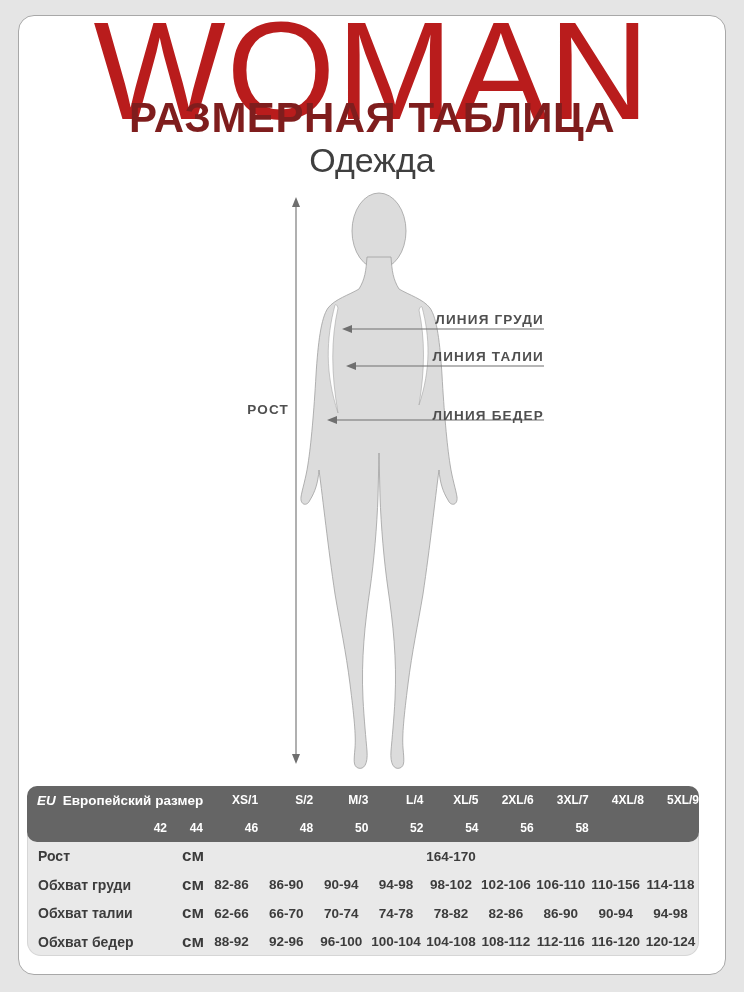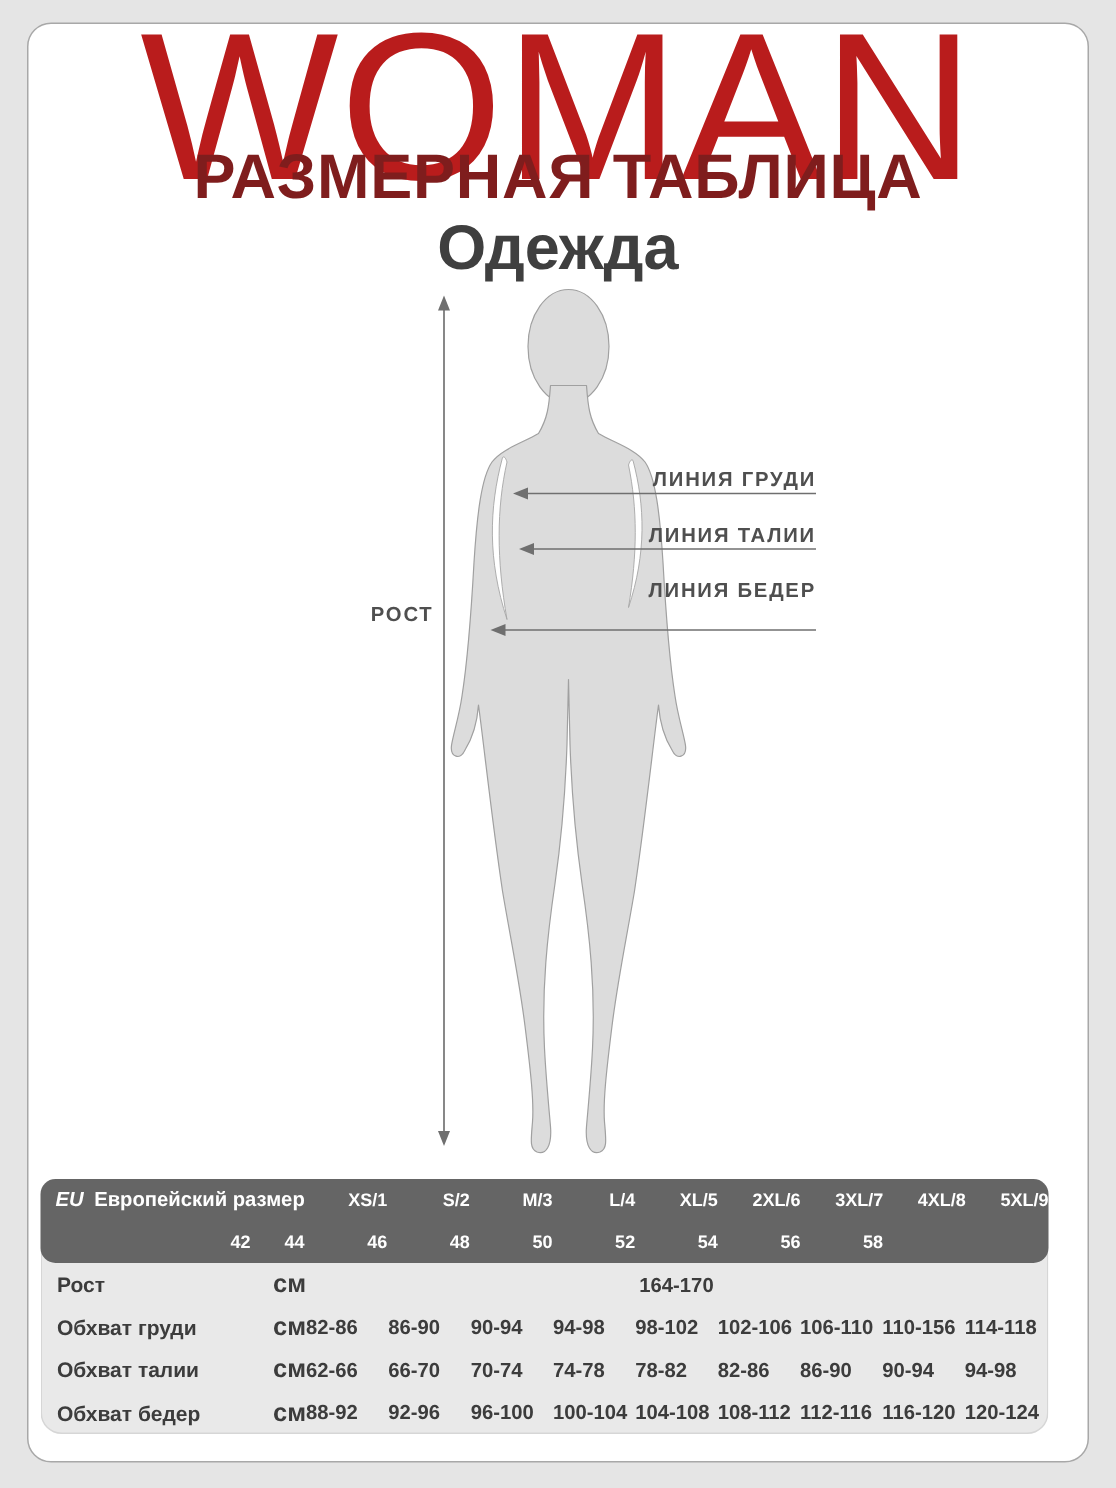--- a/index.html
+++ b/index.html
@@ -20,32 +20,32 @@
     text-align:center; font-size:140px; line-height:1; font-weight:400;
     color:#b91c1c; letter-spacing:1px; white-space:nowrap;
   }
   .title {
     position:absolute; top:81px; left:0; width:100%;
     text-align:center; font-size:42px; line-height:1; font-weight:700;
     color:#7f1d1d; letter-spacing:0.5px;
   }
   .subtitle {
     position:absolute; top:126px; left:0; width:100%;
-    text-align:center; font-size:42px; line-height:1.1; font-weight:700;
+    text-align:center; font-size:34px; line-height:1.1; font-weight:400;
     color:#3f3f3f;
   }
   .diagram { position:absolute; left:0; top:170px; width:708px; height:600px; }
   .diagram svg { position:absolute; left:0; top:0; }
   .mlabel {
     position:absolute; font-size:13.5px; line-height:16px; font-weight:600;
     color:#4f4f4f; letter-spacing:1.2px; white-space:nowrap;
   }
   .lbl-chest { top:126px; right:183px; }
   .lbl-waist { top:163px; right:183px; }
-  .lbl-hips  { top:200px; right:183px; }
+  .lbl-hips  { top:222px; right:183px; }
   .lbl-height{ top:216px; right:438px; }
 
   .size-table { position:absolute; left:8px; top:770px; width:672px; }
   .thead {
     position:relative; z-index:2; height:56px; background:#656565;
     border-radius:10px; color:#ffffff; padding:0;
   }
   .thr, .tr {
     display:grid; grid-template-columns:140px 36px repeat(9, 1fr);
     align-items:center;
@@ -58,21 +58,21 @@
   .tbody {
     position:relative; z-index:1; margin-top:-10px; padding-top:10px;
     height:124px; background:#e9e9e9;
     border:1px solid #d6d6d6; border-top:none;
     border-radius:4px 4px 14px 14px;
     color:#3c3c3c;
   }
   .tr { height:28.5px; }
   .rlabel { padding-left:10px; font-weight:700; font-size:14px; white-space:nowrap; }
   .runit { text-align:right; font-weight:600; font-size:17px; }
-  .rval { text-align:left; font-weight:600; font-size:13.5px; white-space:nowrap; }
+  .rval { text-align:center; font-weight:600; font-size:13.5px; white-space:nowrap; }
   .rspan { grid-column:3 / 12; text-align:center; font-weight:600; font-size:13.5px; }
 </style>
 </head>
 <body>
 
 <div class="page">
   <div class="card">
 
     <div class="watermark">WOMAN</div>
     <div class="title">РАЗМЕРНАЯ ТАБЛИЦА</div>

